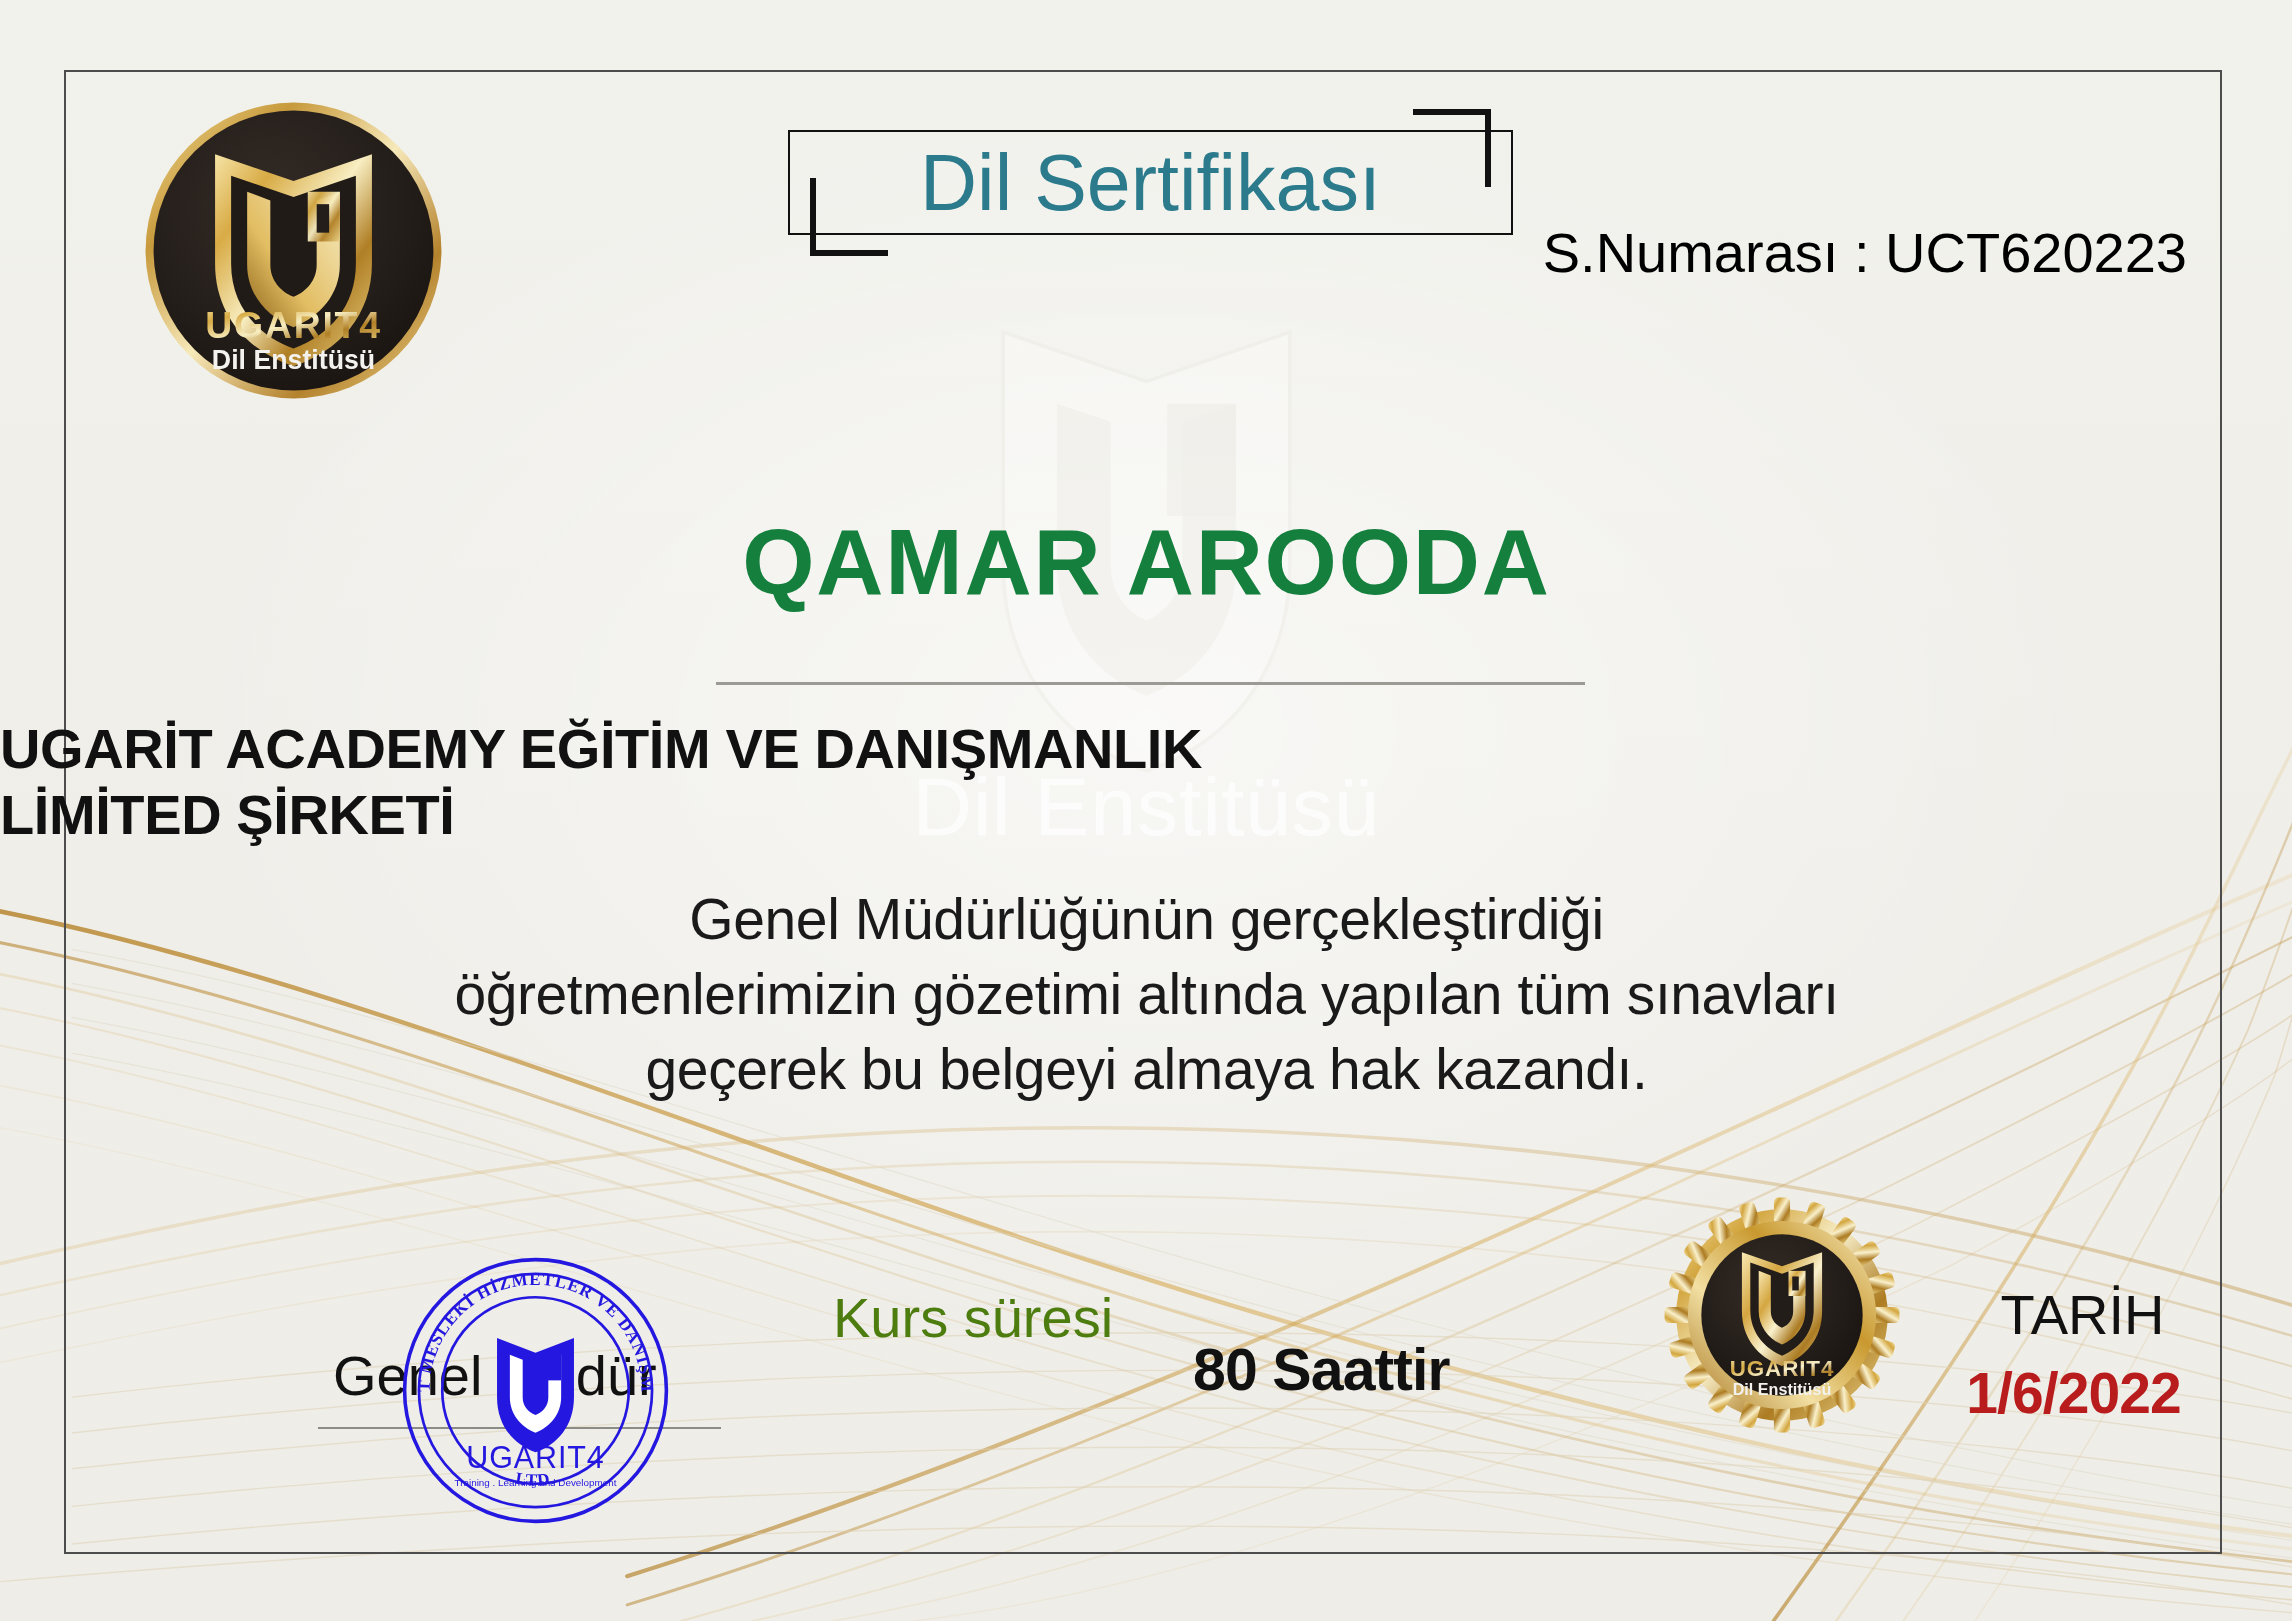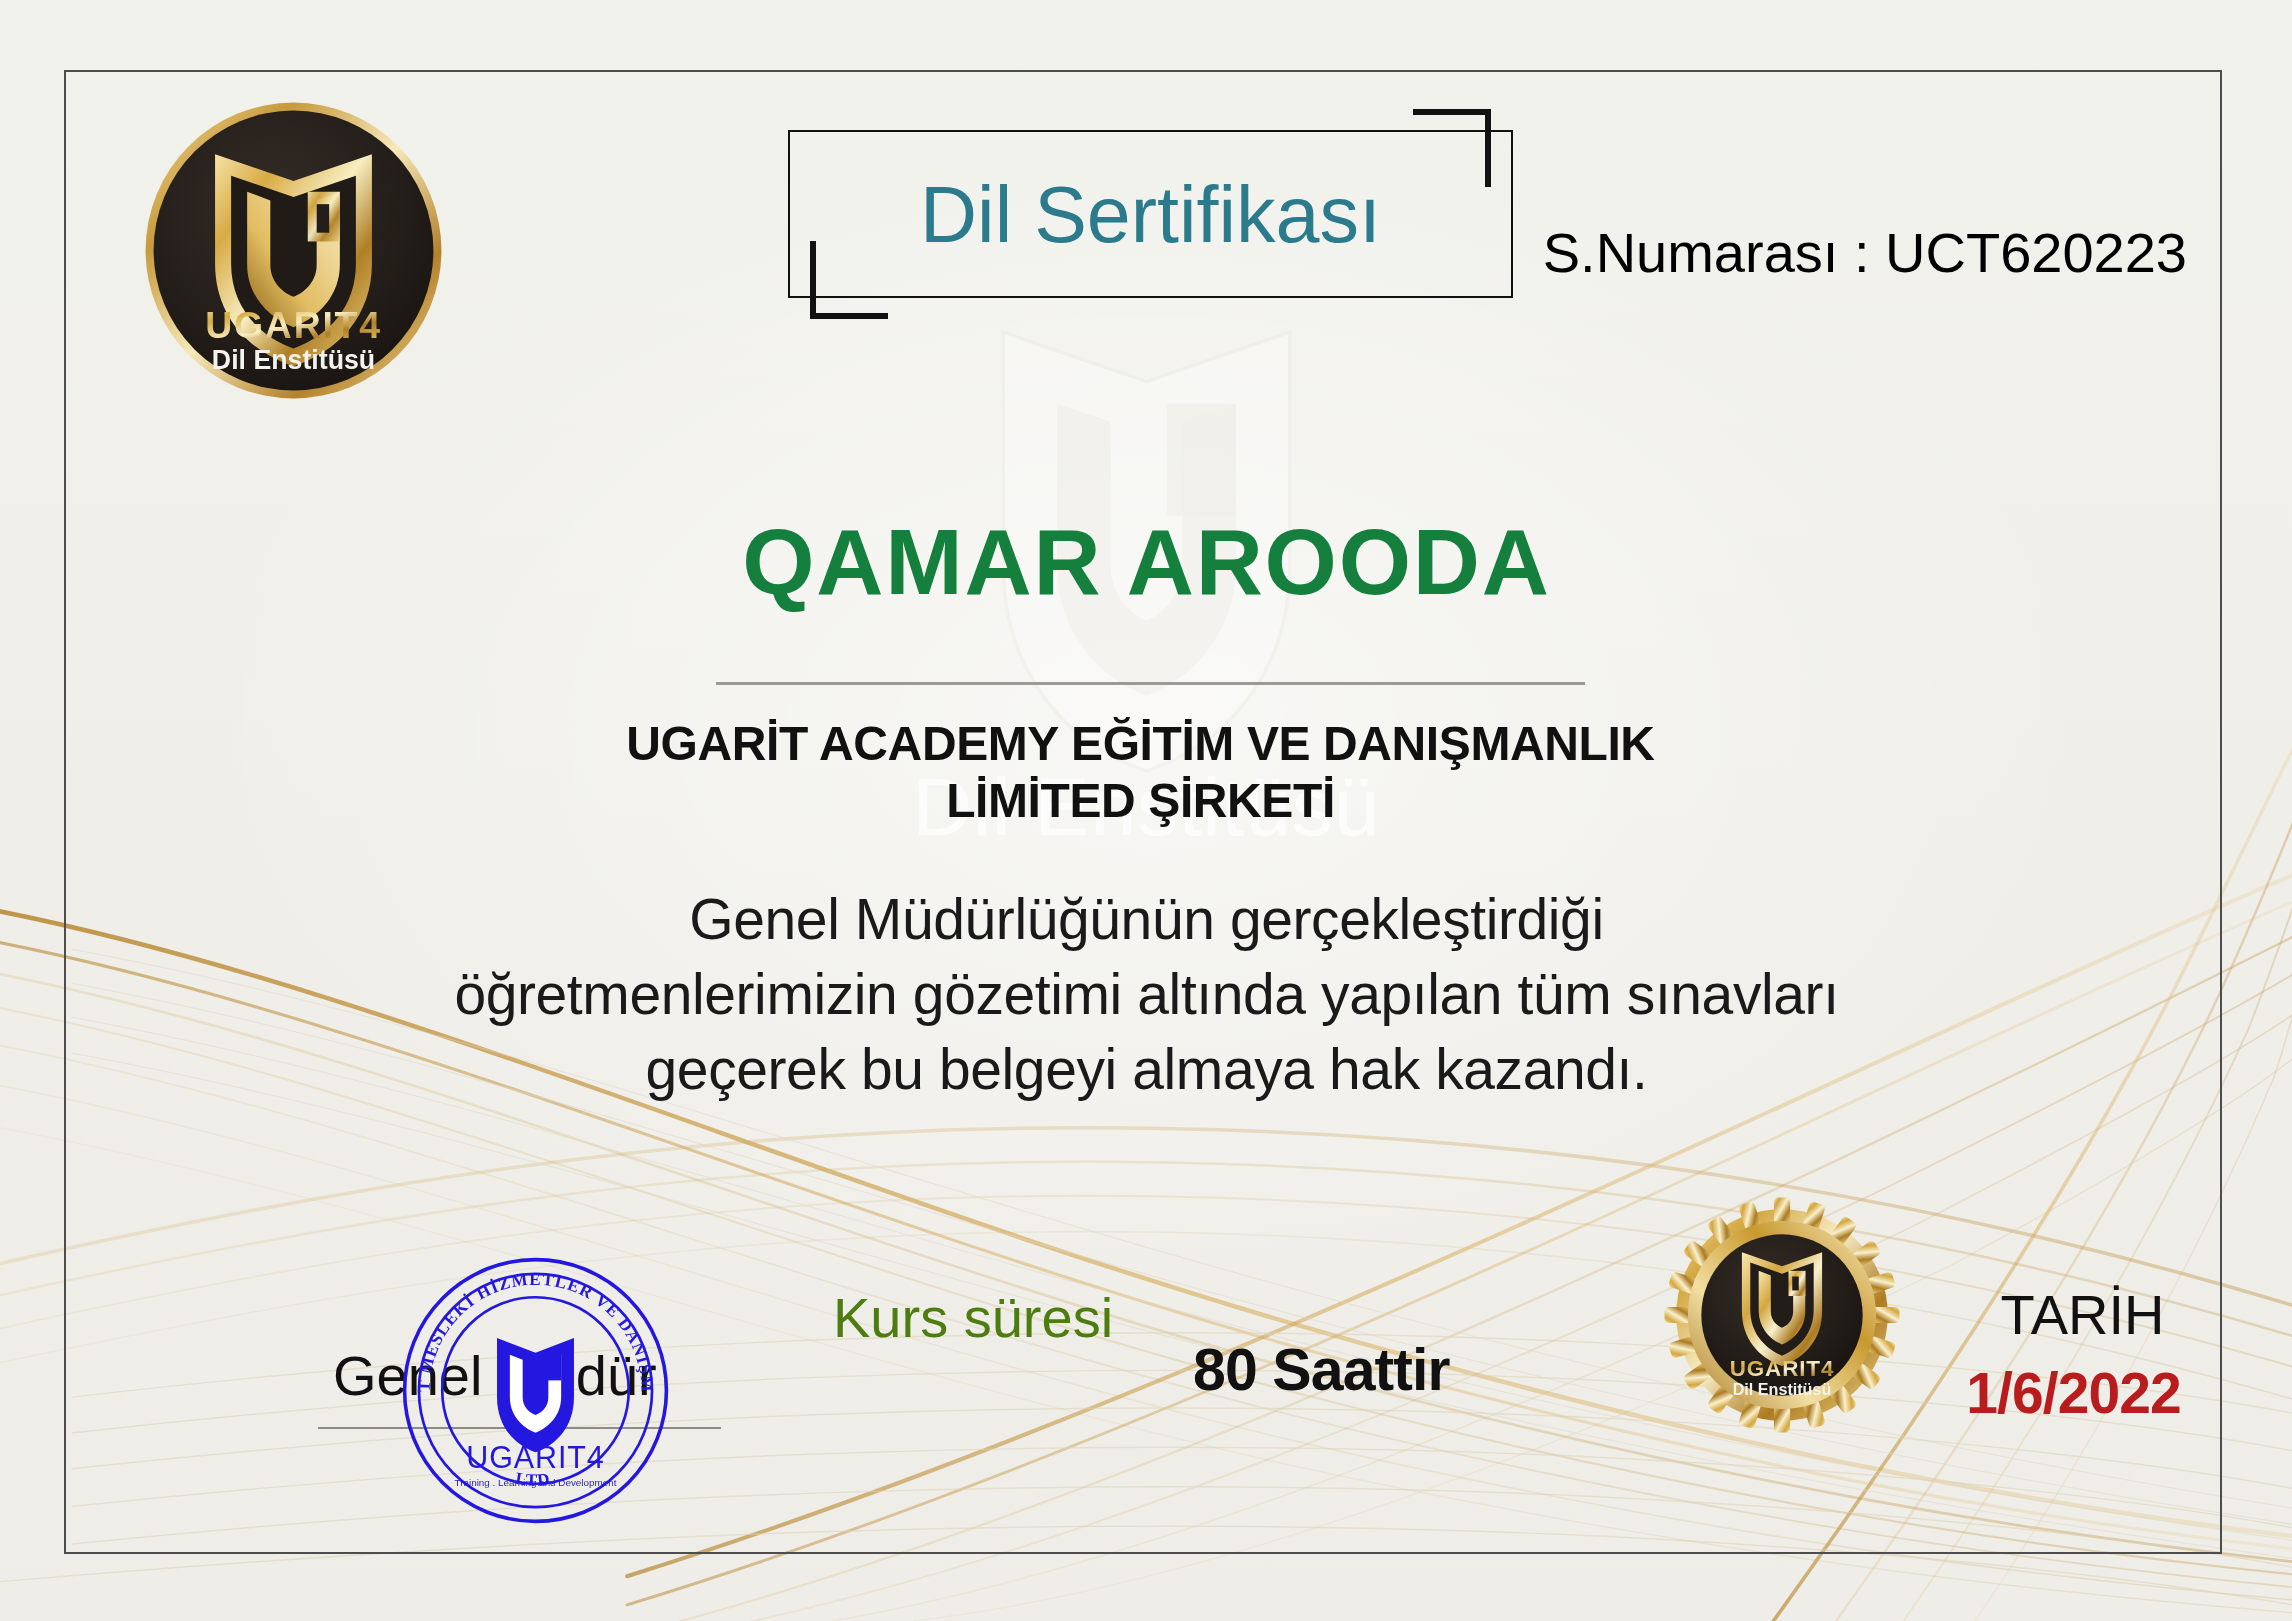--- a/index.html
+++ b/index.html
@@ -87,21 +87,21 @@
     top: 99px;
     width: 303px;
     height: 303px;
   }
 
   .title-box {
     position: absolute;
     left: 788px;
     top: 130px;
     width: 725px;
-    height: 168px;
+    height: 105px;
     border: 2.7px solid #111;
     box-sizing: border-box;
     display: flex;
     align-items: center;
     justify-content: center;
   }
   .title-box .corner {
     position: absolute;
     width: 72px;
     height: 72px;
@@ -171,22 +171,21 @@
     width: 869px;
     height: 2.7px;
     background: #9c9a94;
   }
 
   
   .org-name {
     position: absolute;
     left: 0; right: 12px;
     top: 716px;
-    text-align: center;
-    font-size: 48px;
+    font-size: 56px;
     font-weight: bold;
     color: #111;
     line-height: 1.18;
     letter-spacing: -0.4px;
   }
   .body-text {
     position: absolute;
     left: 0; right: 0;
     top: 882px;
     text-align: center;

